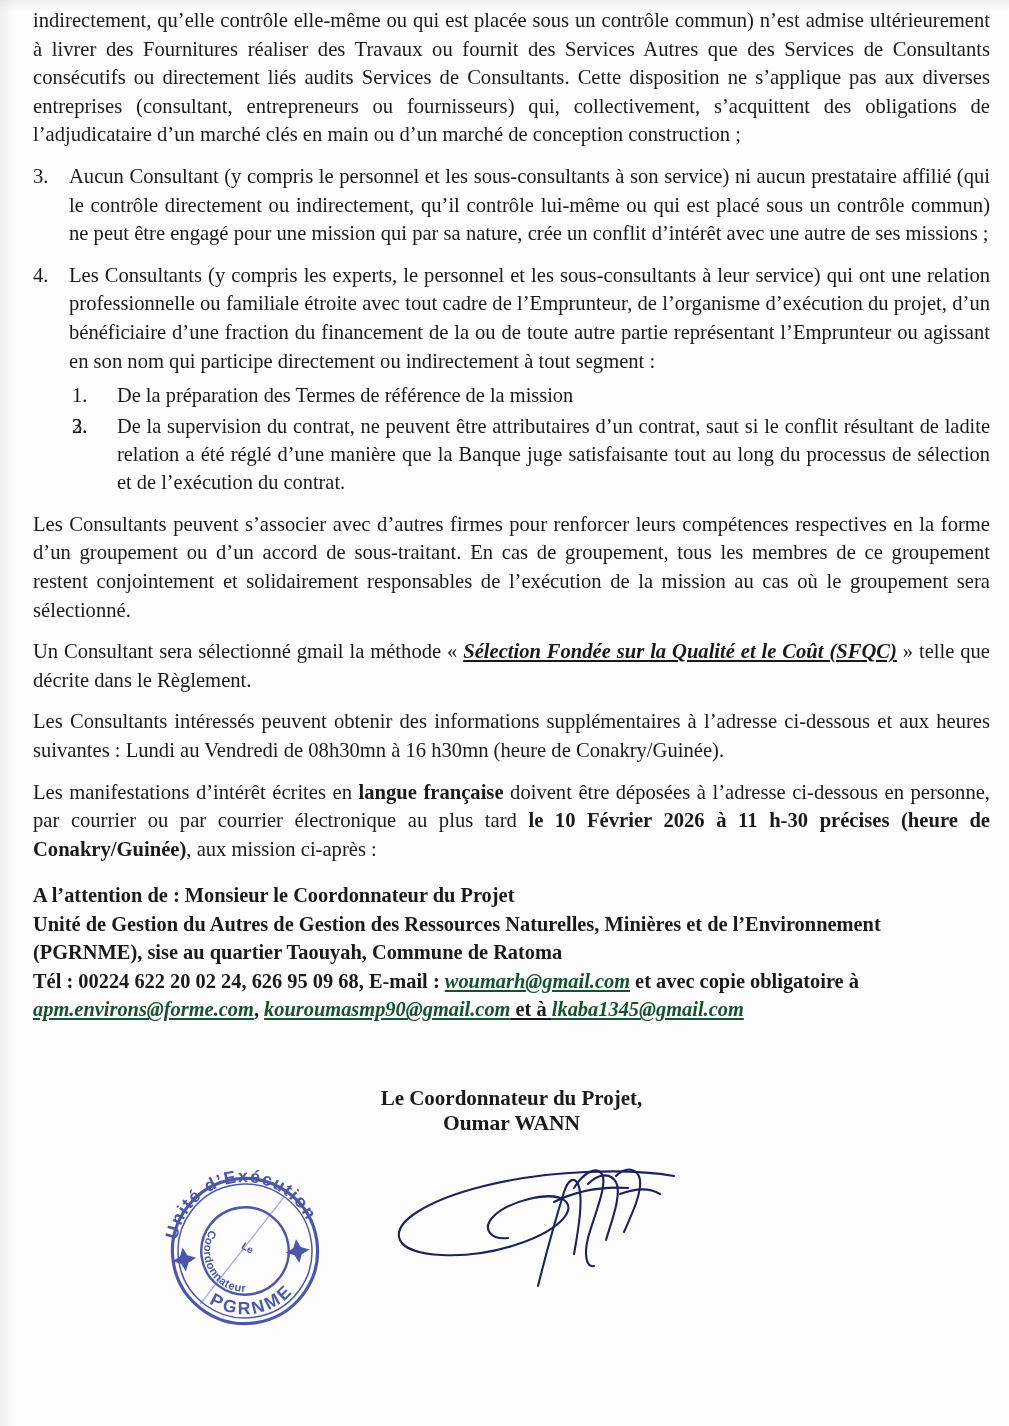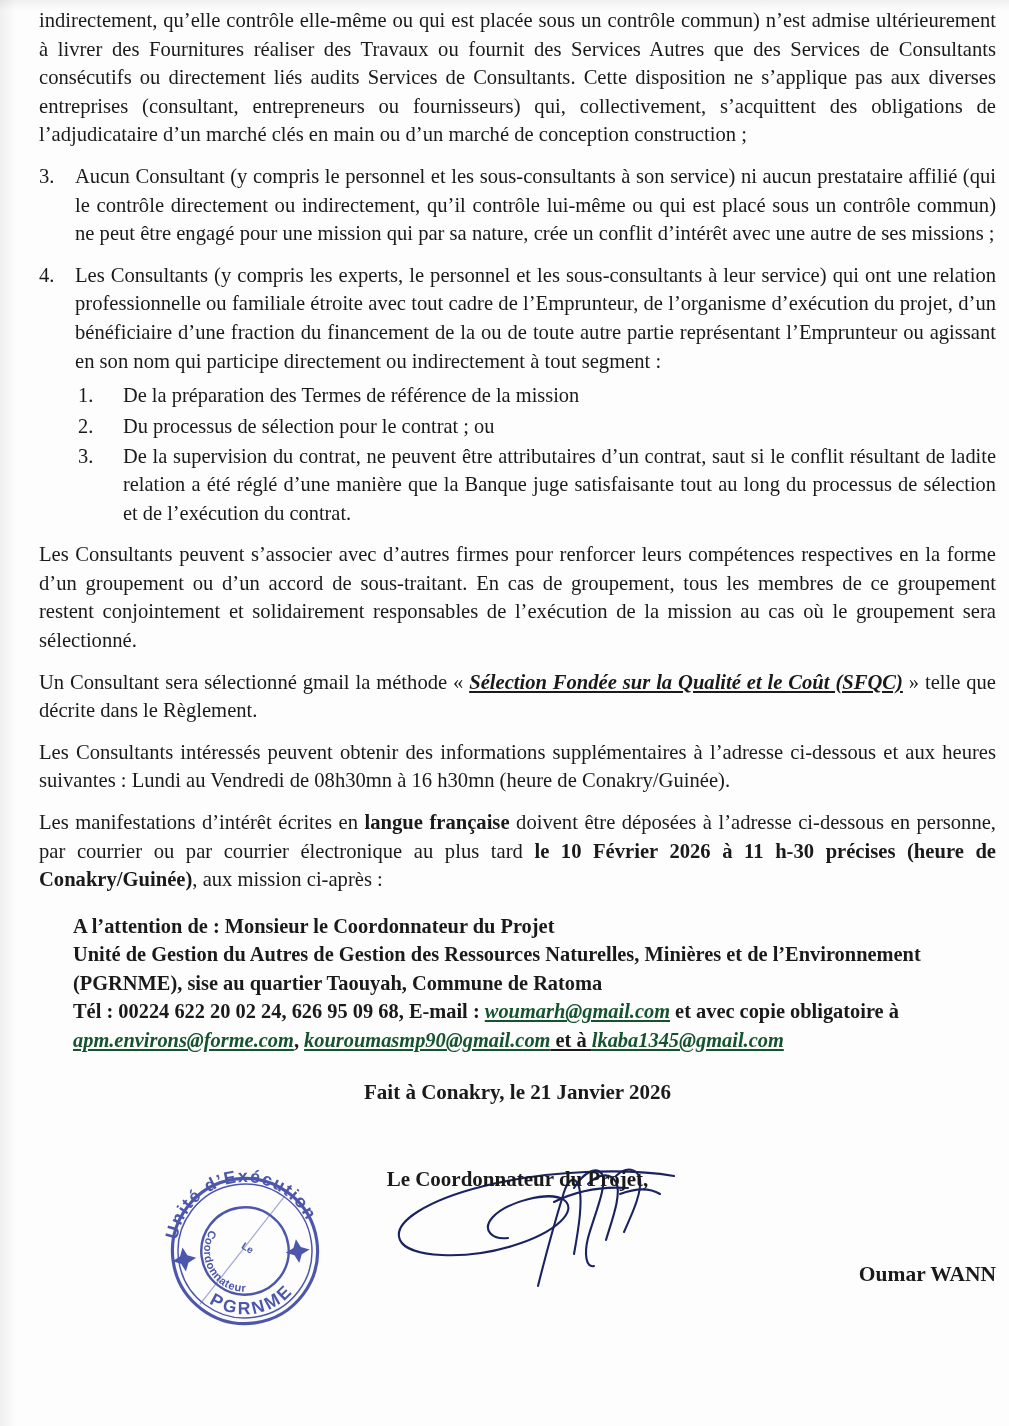--- a/index.html
+++ b/index.html
@@ -26,21 +26,21 @@
   }
   .scan-shadow-top {
     position: absolute;
     left: 0; top: 0;
     width: 100%; height: 10px;
     background: linear-gradient(to bottom, rgba(120,120,130,0.10), rgba(255,255,255,0));
     pointer-events: none;
   }
   .body-wrap {
     position: absolute;
-    left: 39px;
+    left: 33px;
     top: 6px;
     width: 957px;
   }
   p.para {
     margin: 0 0 13px 0;
     font-size: 20.6px;
     line-height: 28.6px;
     text-align: justify;
     text-justify: inter-word;
     hyphens: none;
@@ -89,38 +89,37 @@
     text-align: left;
   }
   .bolditalic { font-weight: bold; font-style: italic; text-decoration: underline; }
   .bold { font-weight: bold; }
   .addr-block {
     margin-top: 18px;
     font-size: 20.4px;
     line-height: 28.5px;
     font-weight: bold;
   }
-  .addr-block .line { display: block; margin-left: 34px; }
+  .addr-block .line { display: block; }
   .mail {
     color: #14532d;
     font-style: italic;
     font-weight: bold;
     text-decoration: underline;
   }
   .sep-normal { font-weight: bold; font-style: normal; color: #1a1a1a; }
   .centered {
     text-align: center;
     font-weight: bold;
     font-size: 21px;
   }
   .fait { margin-top: 26px; }
   .coord-title { margin-top: 62px; position: relative; z-index: 3; }
   .signer-name {
-    margin-top: 70px;
-    text-align: right;
+    text-align: center;
     font-weight: bold;
     font-size: 21.5px;
     position: relative;
     z-index: 3;
   }
   
   .stamp {
     position: absolute;
     left: 152px;
     top: 1158px;
@@ -158,21 +157,20 @@
       <li>
         <span class="marker">4.</span>
         <span>Les Consultants (y compris les experts, le personnel et les sous-consultants à leur service) qui ont une relation professionnelle ou familiale étroite avec tout cadre de l’Emprunteur, de l’organisme d’exécution du projet, d’un bénéficiaire d’une fraction du financement de la ou de toute autre partie représentant l’Emprunteur ou agissant en son nom qui participe directement ou indirectement à tout segment :</span>
         <ul class="sublist">
           <li>
             <span class="marker">1.</span>
             <span>De la préparation des Termes de référence de la mission</span>
           </li>
           <li>
             <span class="marker">2.</span>
-            <span>Du processus de sélection pour le contrat ; ou</span>
           </li>
           <li>
             <span class="marker">3.</span>
             <span>De la supervision du contrat, ne peuvent être attributaires d’un contrat, saut si le conflit résultant de ladite relation a été réglé d’une manière que la Banque juge satisfaisante tout au long du processus de sélection et de l’exécution du contrat.</span>
           </li>
         </ul>
       </li>
     </ul>
 
     <p class="para">Les Consultants peuvent s’associer avec d’autres firmes pour renforcer leurs compétences respectives en la forme d’un groupement ou d’un accord de sous-traitant. En cas de groupement, tous les membres de ce groupement restent conjointement et solidairement responsables de l’exécution de la mission au cas où le groupement sera sélectionné.</p>
@@ -184,21 +182,20 @@
     <p class="para"><span>Les manifestations d’intérêt écrites en </span><span class="bold">langue française</span><span> doivent être déposées à l’adresse ci-dessous en personne, par courrier ou par courrier électronique au plus tard </span><span class="bold">le 10 Février 2026 à 11 h-30 précises (heure de Conakry/Guinée)</span><span>, aux mission ci-après :</span></p>
 
     <div class="addr-block">
       <span class="line">A l’attention de : Monsieur le Coordonnateur du Projet</span>
       <span class="line">Unité de Gestion du Autres de Gestion des Ressources Naturelles, Minières et de l’Environnement</span>
       <span class="line">(PGRNME), sise au quartier Taouyah, Commune de Ratoma</span>
       <span class="line"><span>Tél : </span><span>00224 622 20 02 24, 626 95 09 68</span><span>, E-mail : </span><span class="mail">woumarh@gmail.com</span><span> et avec copie obligatoire à </span></span>
       <span class="line"><span class="mail">apm.environs@forme.com</span><span class="sep-normal">, </span><span class="mail">kouroumasmp90@gmail.com</span><span class="sep-normal bolditalic"> et à </span><span class="mail">lkaba1345@gmail.com</span></span>
     </div>
 
-    <div class="centered fait">Fait à Conakry, le 21 Janvier 2026</div>
 
     <div class="centered coord-title">Le Coordonnateur du Projet,</div>
 
     <div class="signer-name">Oumar WANN</div>
   </div>
 
   <svg class="stamp" viewBox="0 0 200 200">
     <defs>
       <path id="arcTop" d="M 26,100 A 74,74 0 0 1 174,100"></path>
       <path id="arcBottom" d="M 32,100 A 68,68 0 0 0 168,100"></path>

